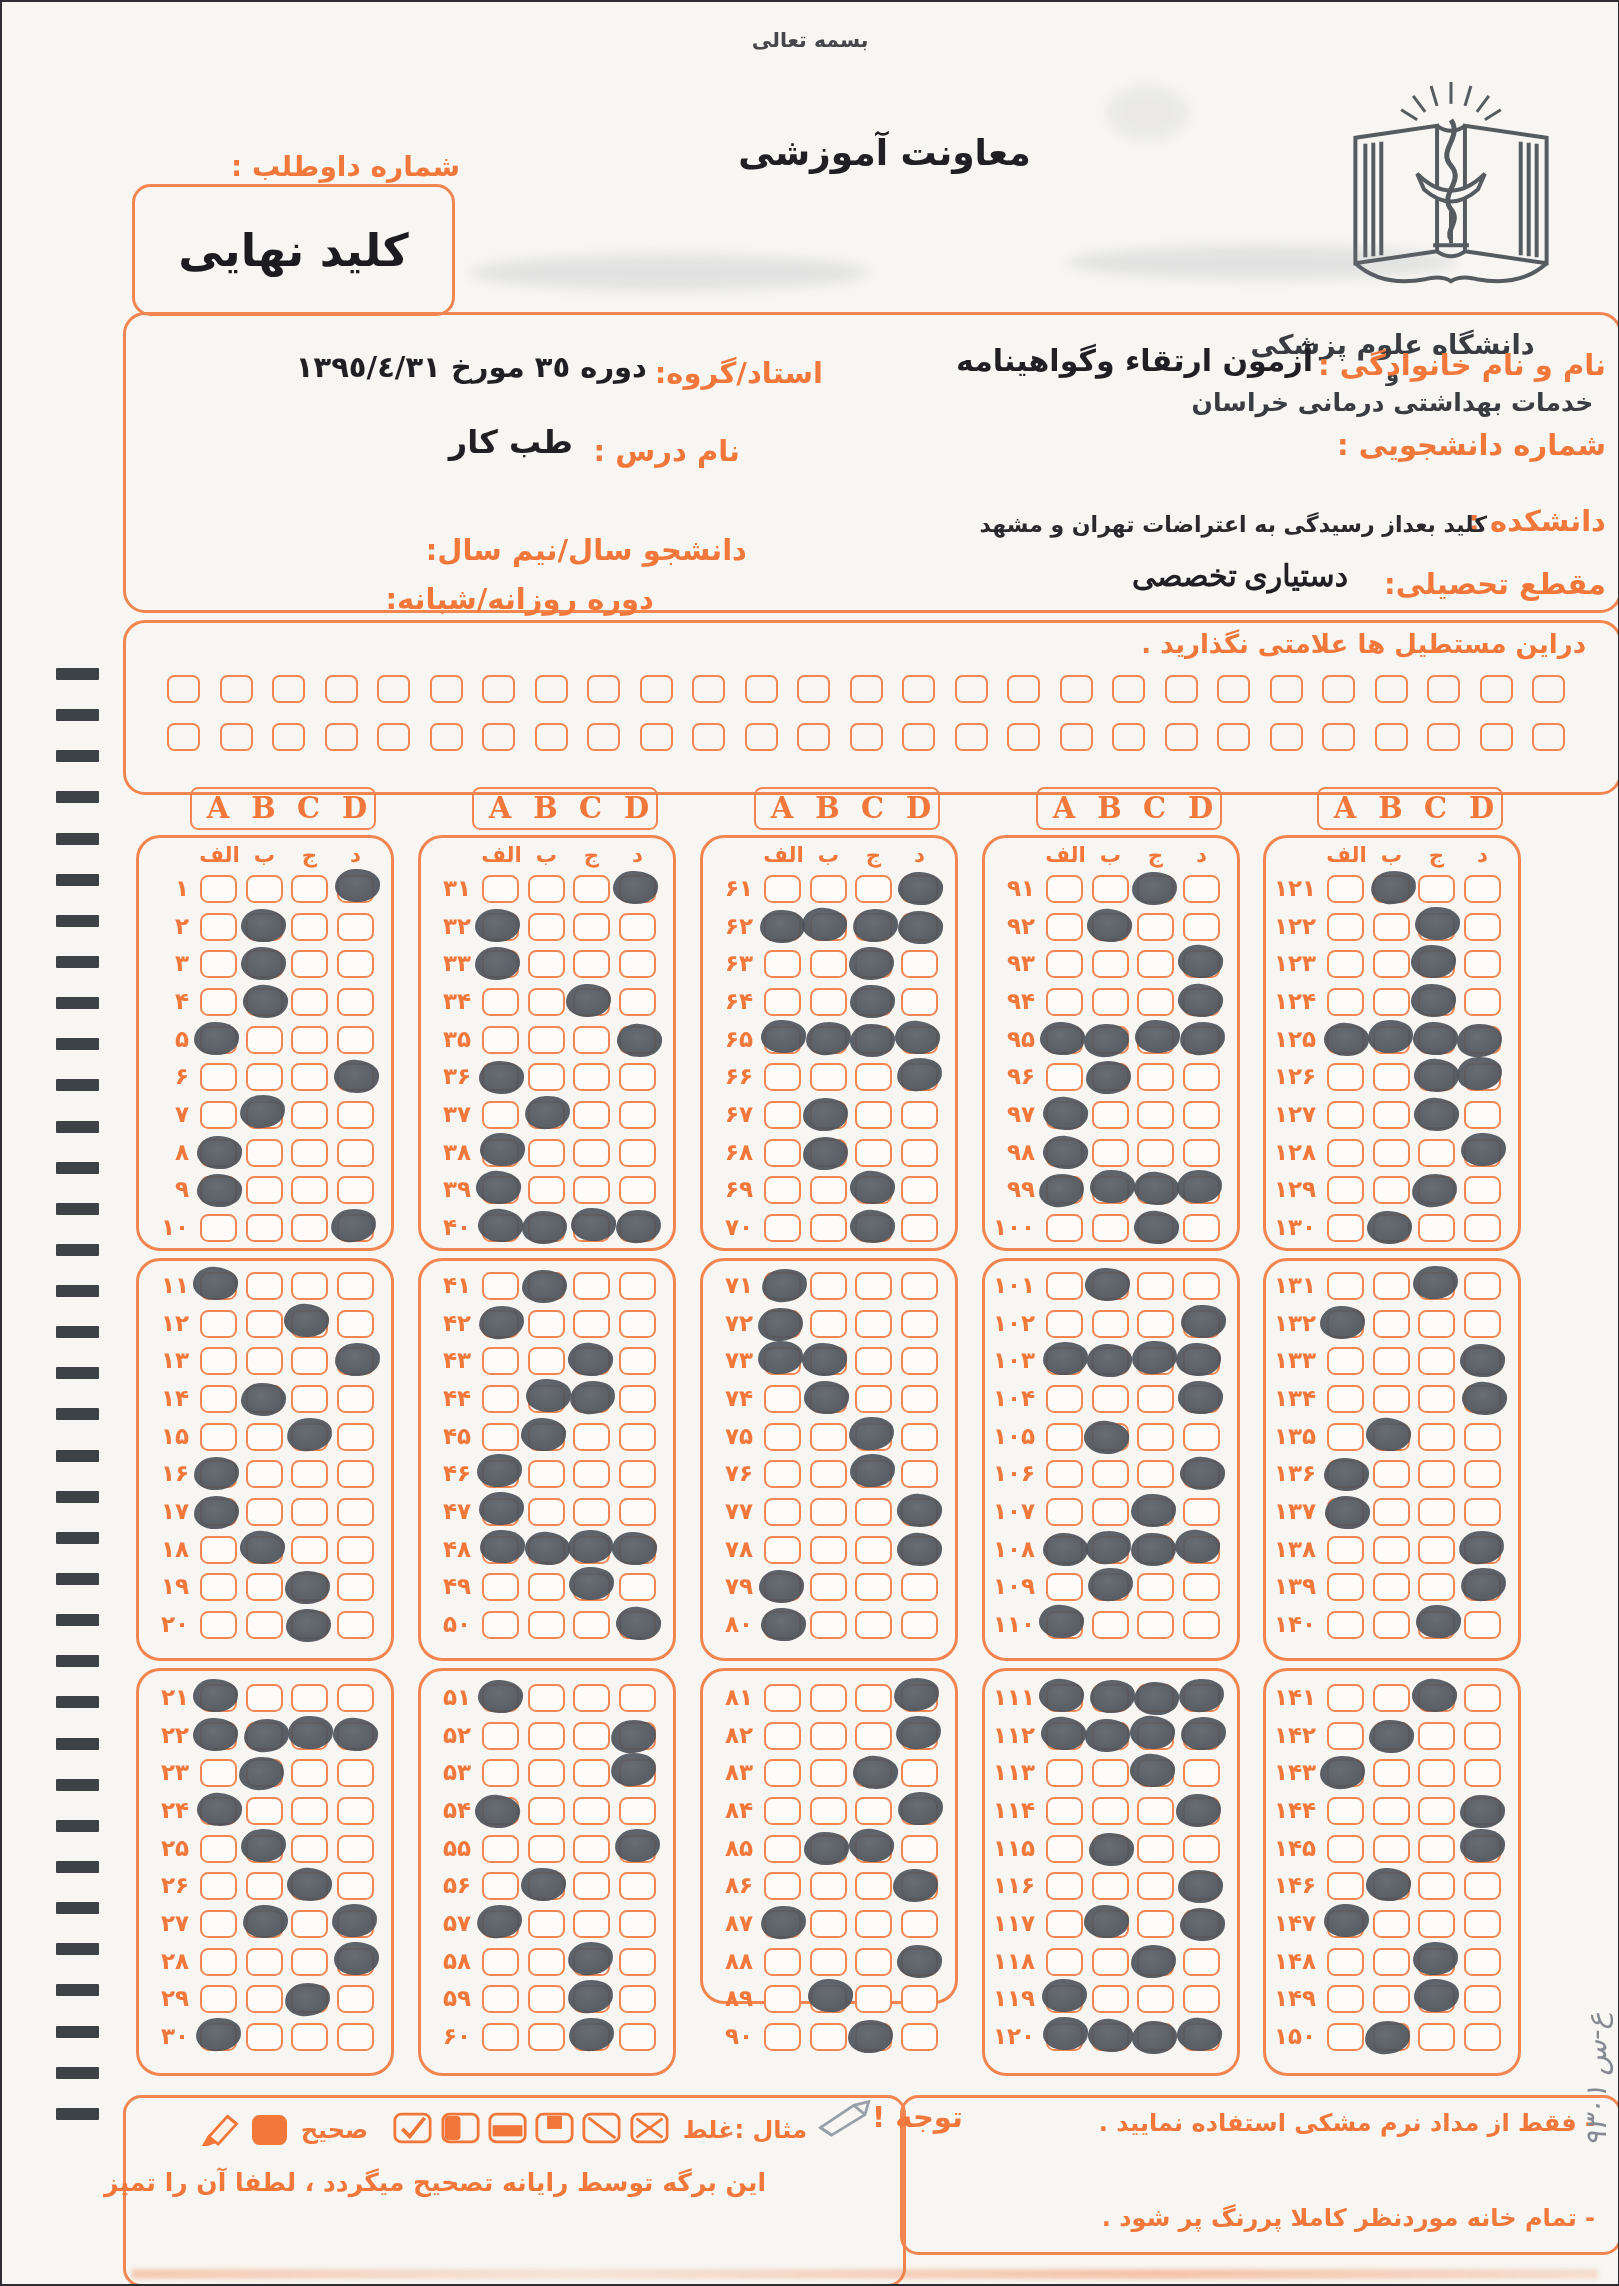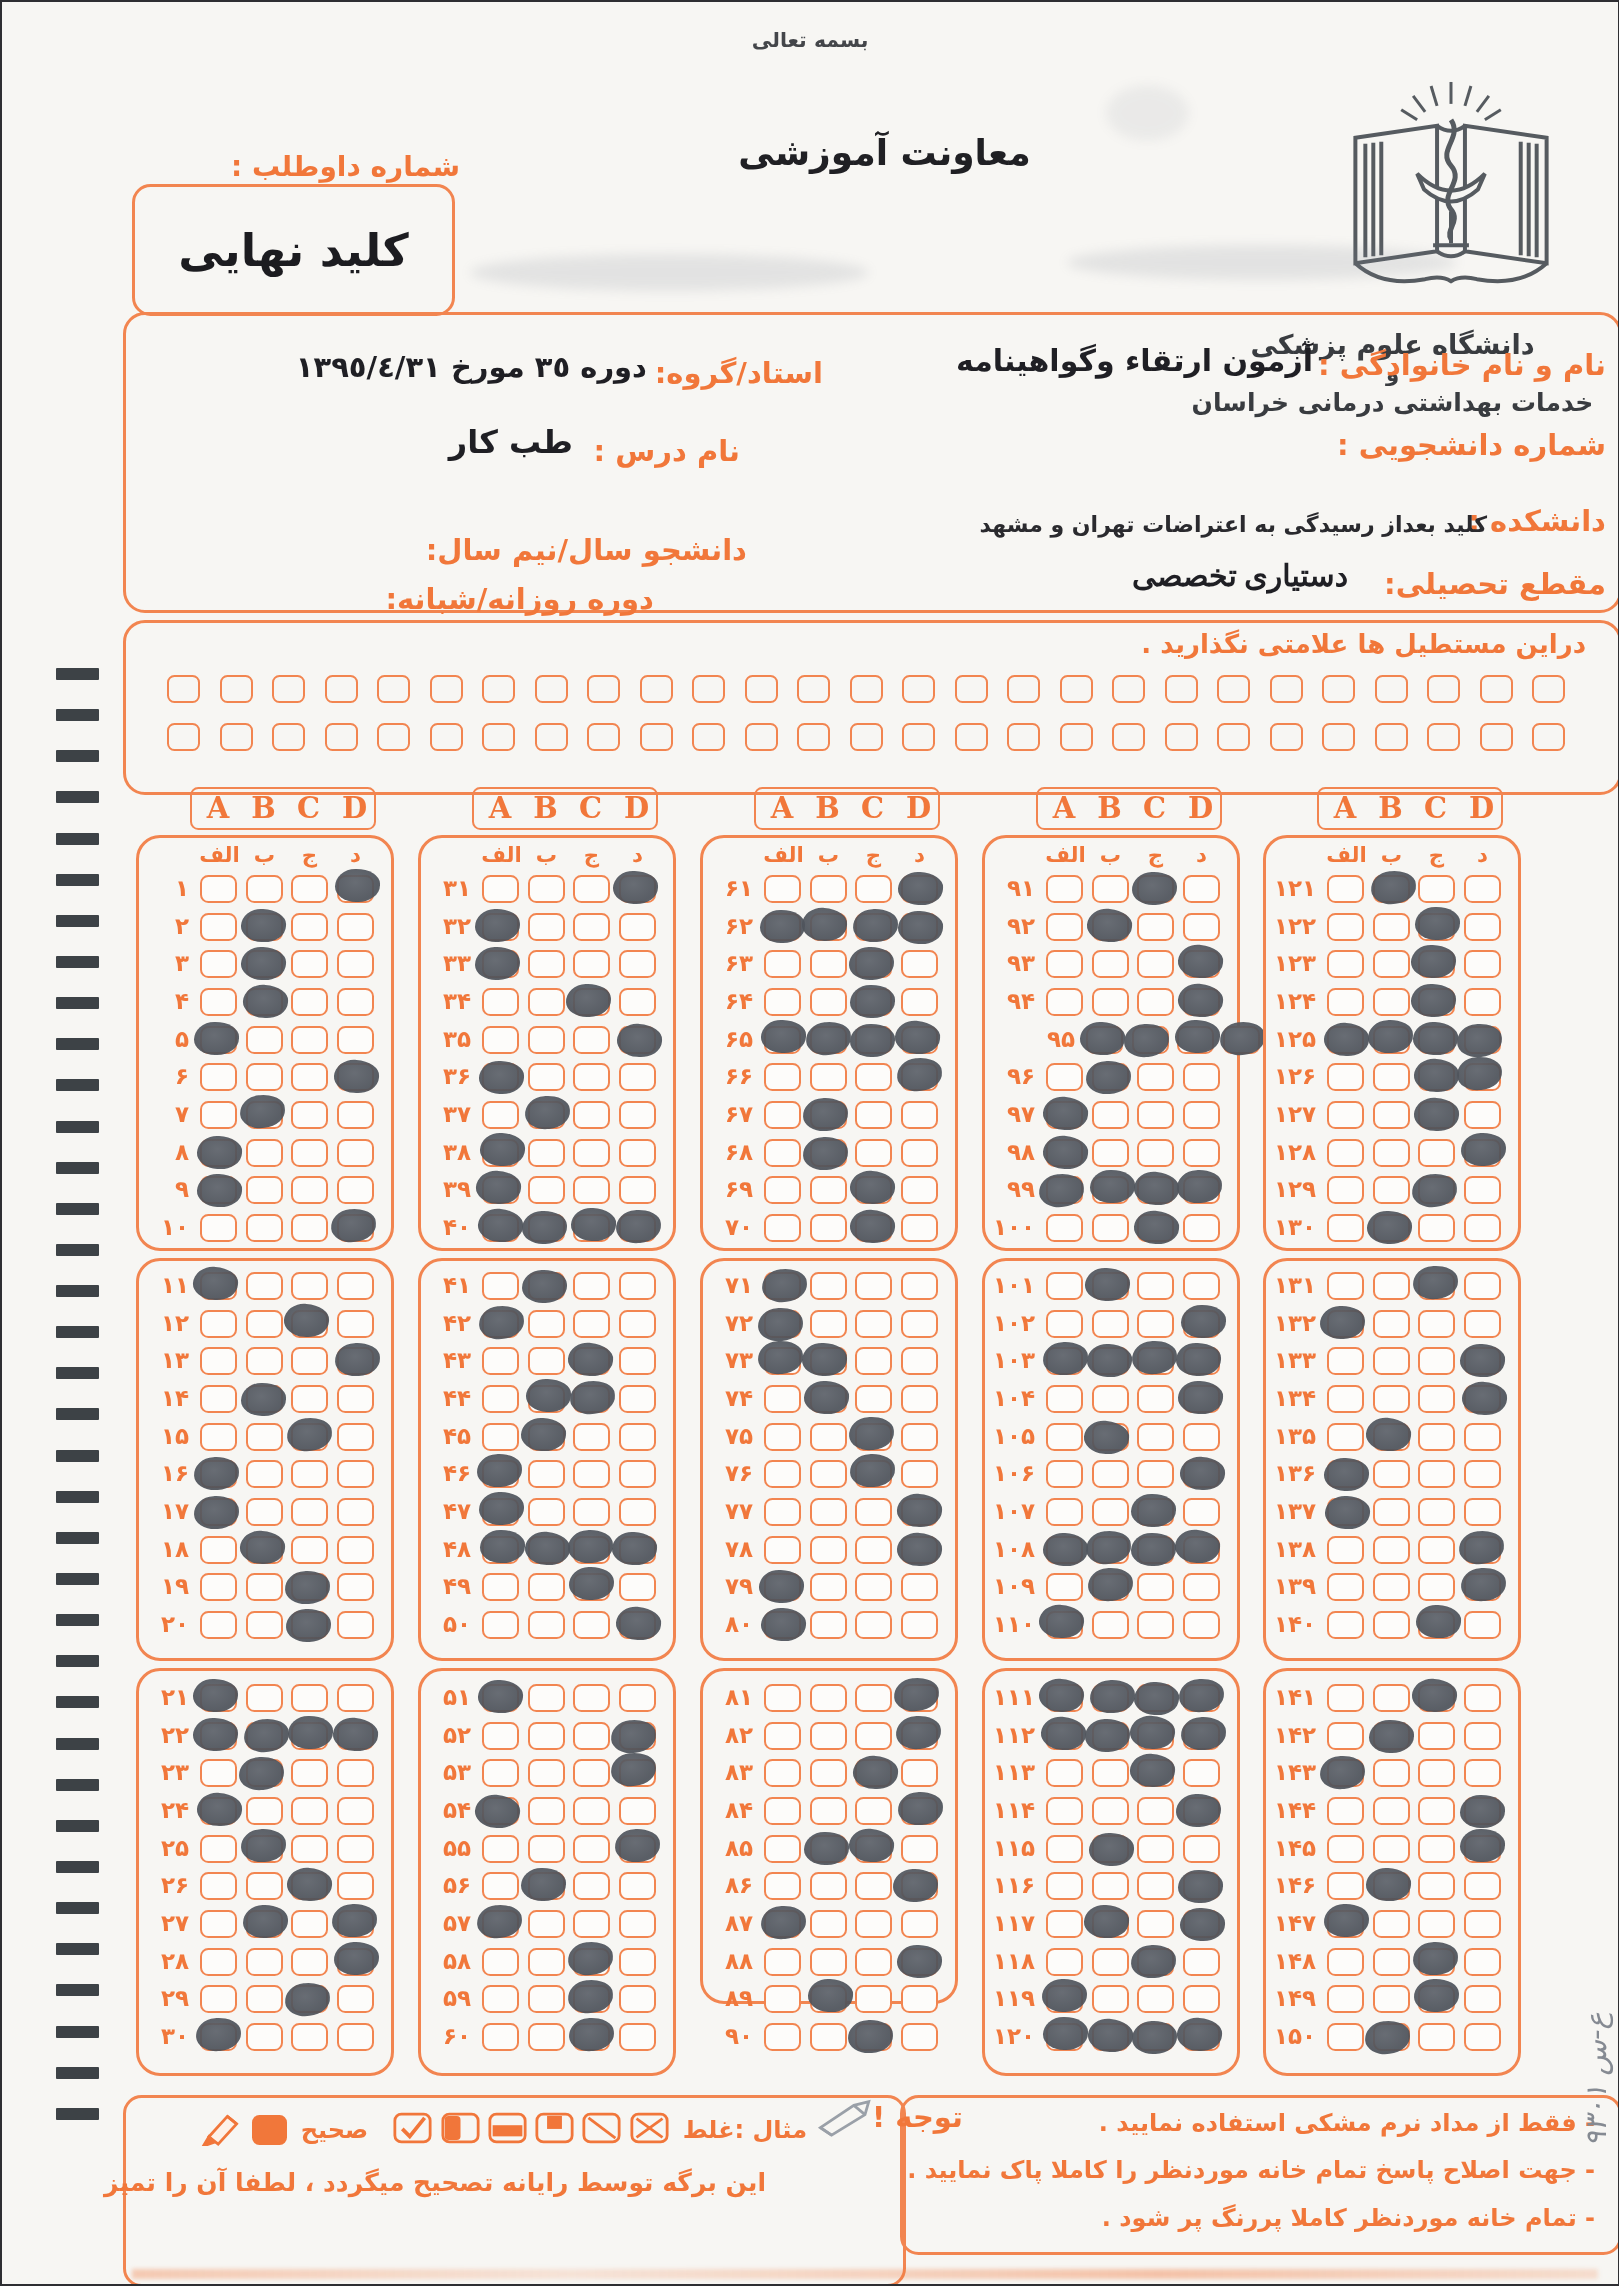--- a/index.html
+++ b/index.html
@@ -1071,21 +1071,21 @@
             <div class="fill" style="left: 193px; top: -4.6px; transform: rotate(5.2deg);"></div>
           </div>
           <div class="qrow" style="top: 150px;">
             <div class="qnum">۹۴</div>
             <div class="bub" style="left: 61px;"></div>
             <div class="bub" style="left: 107px;"></div>
             <div class="bub" style="left: 152px;"></div>
             <div class="bub" style="left: 198px;"></div>
             <div class="fill" style="left: 193px; top: -3.7px; transform: rotate(5.2deg);"></div>
           </div>
-          <div class="qrow" style="top: 188px; margin-left: 40px;">
+          <div class="qrow" style="top: 188px;">
             <div class="qnum">۹۵</div>
             <div class="bub" style="left: 61px;"></div>
             <div class="bub" style="left: 107px;"></div>
             <div class="bub" style="left: 152px;"></div>
             <div class="bub" style="left: 198px;"></div>
             <div class="fill" style="left: 55px; top: -3.7px; transform: rotate(2.6deg);"></div>
             <div class="fill" style="left: 99px; top: -1.9px; transform: rotate(-3.9deg);"></div>
             <div class="fill" style="left: 150px; top: -5.6px; transform: rotate(1.3deg);"></div>
             <div class="fill" style="left: 195px; top: -3.7px; transform: rotate(-5.2deg);"></div>
           </div>
@@ -1575,21 +1575,20 @@
             <div class="bub" style="left: 152px;"></div>
             <div class="bub" style="left: 198px;"></div>
             <div class="fill" style="left: 99px; top: -1.9px; transform: rotate(-5.2deg);"></div>
           </div>
         </div>
       </div>
     </div>
 
   <div class="obox fright">
     <div class="fr-line" style="top:11px;">- فقط از مداد نرم مشکی استفاده نمایید .</div>
-    <div class="fr-line" style="top:58px;">- جهت اصلاح پاسخ تمام خانه موردنظر را کاملا پاک نمایید .</div>
     <div class="fr-line" style="top:106px;">- تمام خانه موردنظر کاملا پررنگ پر شود .</div>
   </div>
 
   <div class="obox fleft">
     <div class="exrow" id="exrow">
       <span class="exlabel">مثال :غلط</span>
     <span><svg width="39" height="32" viewBox="0 0 42 34" fill="none">
             <rect x="2" y="2" width="38" height="30" rx="7" stroke="#f1763a" stroke-width="3"></rect>
             <line x1="7" y1="7" x2="35" y2="27" stroke="#f1763a" stroke-width="3"></line>
             <line x1="35" y1="7" x2="7" y2="27" stroke="#f1763a" stroke-width="3"></line>

